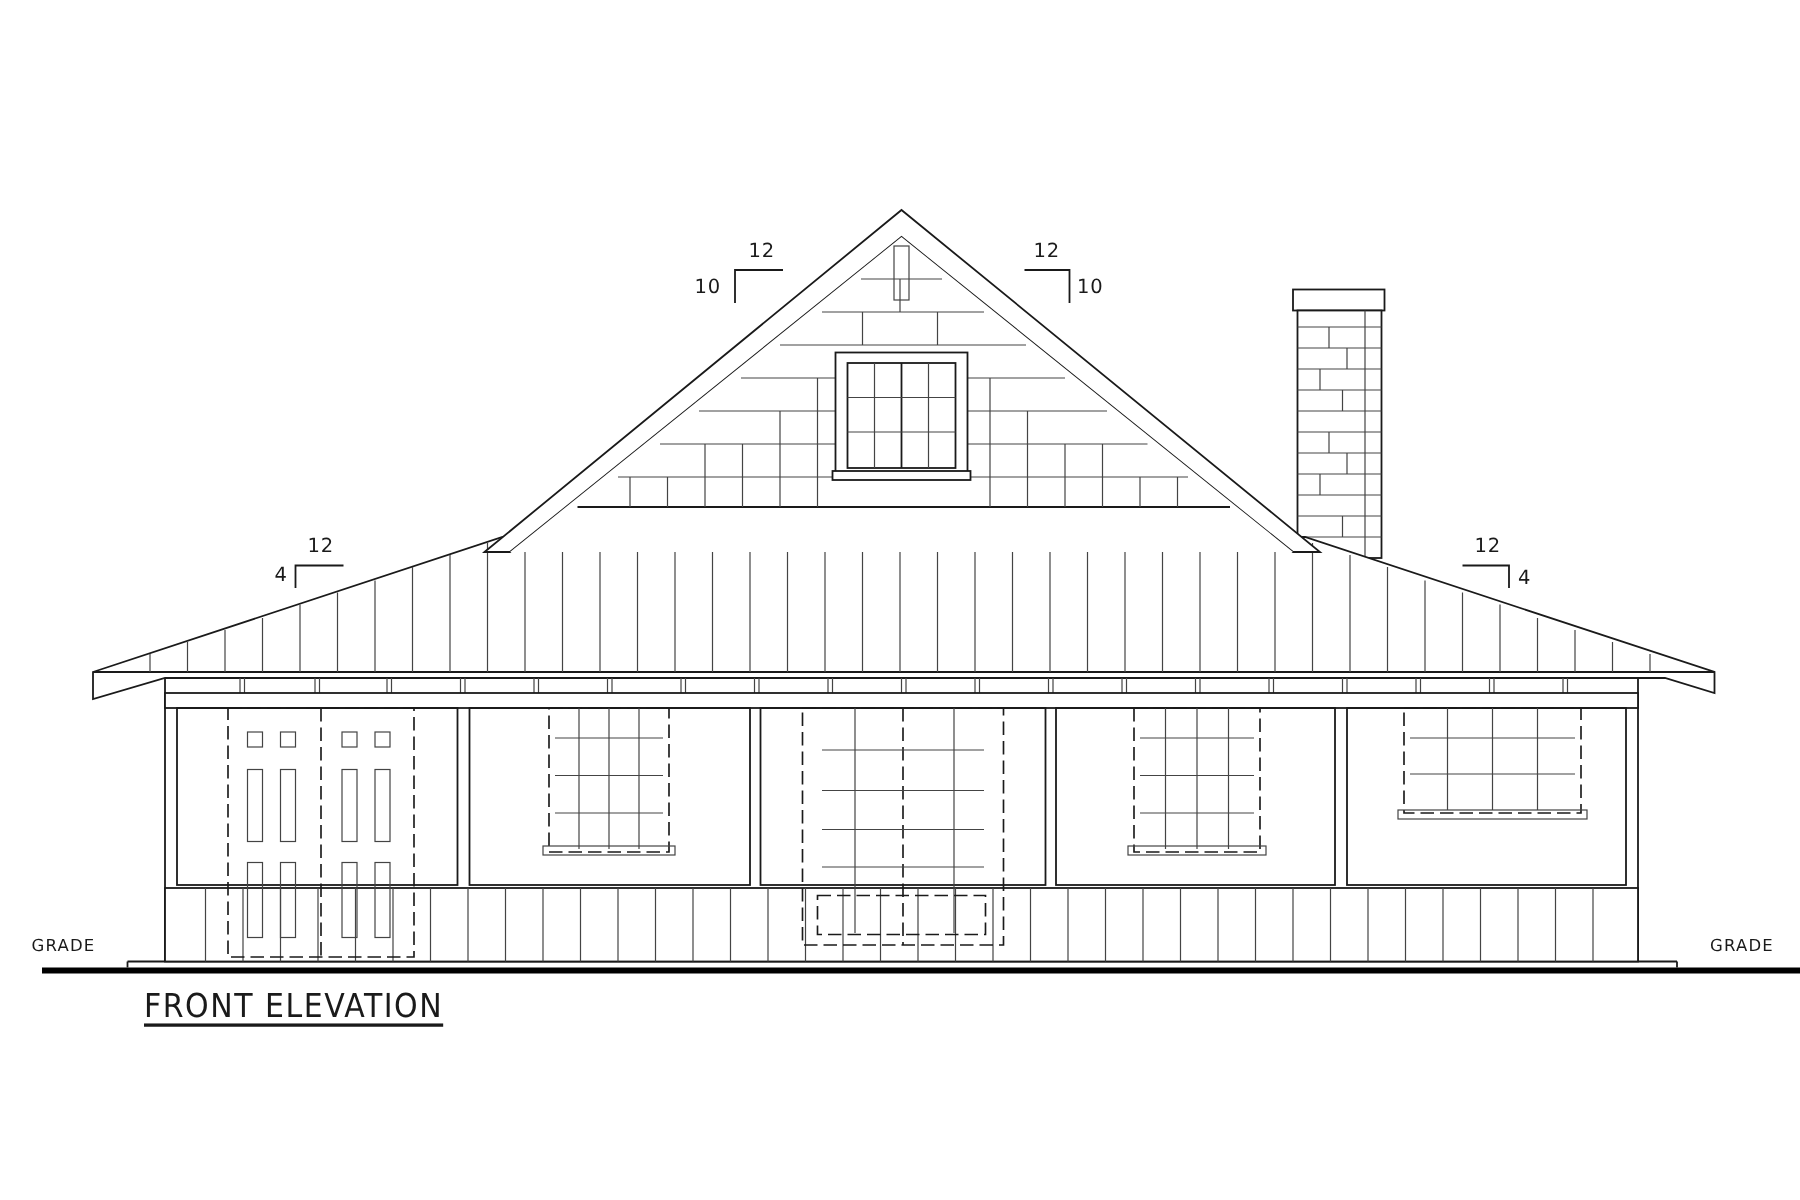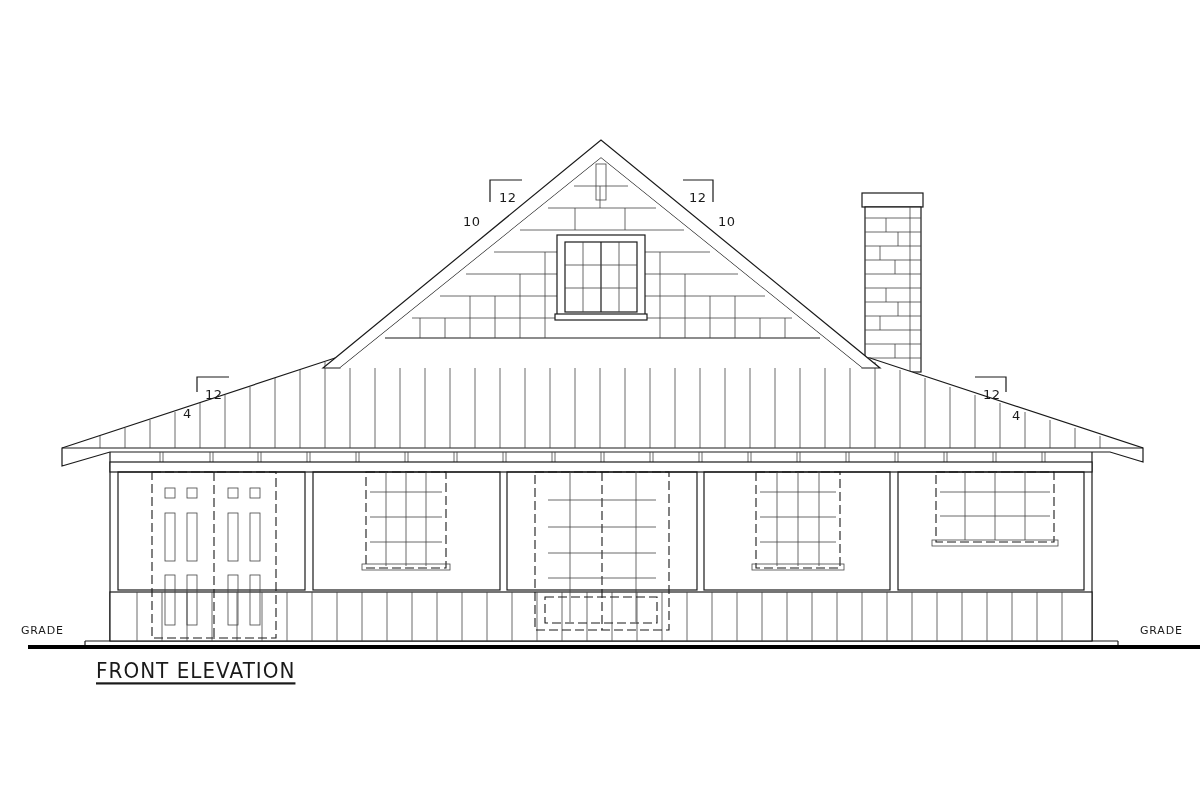--- a/index.html
+++ b/index.html
@@ -3,21 +3,21 @@
 <meta charset="utf-8">
 <style>
   html, body { margin:0; padding:0; background:#ffffff; }
   body { width:1200px; height:800px; overflow:hidden; position:relative; font-family:"DejaVu Sans", sans-serif; }
   svg { position:absolute; left:0; top:0; }
   .ln { stroke:#1a1a1a; stroke-width:1.2; fill:none; }
   .ln-thin { stroke:#444; stroke-width:0.8; fill:none; }
   .dash { stroke:#1a1a1a; stroke-width:1.1; fill:none; stroke-dasharray:9 4; }
   .fillw { fill:#ffffff; }
   .label { position:absolute; color:#1a1a1a; font-family:"DejaVu Sans", sans-serif; }
-  .pitch { font-size:13px; letter-spacing:0.5px;margin-top:30px; }
+  .pitch { font-size:13px; letter-spacing:0.5px; }
   .grade { font-size:11px; letter-spacing:0.8px; }
   .title { font-family:"DejaVu Sans", sans-serif; font-size:20px; font-weight:normal; letter-spacing:1px; text-decoration:underline; text-underline-offset:4px; transform:scaleY(1.1); transform-origin:left top; }
 </style>
 </head>
 <body>
 
 <svg width="1200" height="800" viewBox="0 0 1200 800">
   <defs>
     <pattern id="lattice" width="7" height="7" patternUnits="userSpaceOnUse">
       <rect width="7" height="7" fill="#ffffff"></rect>

